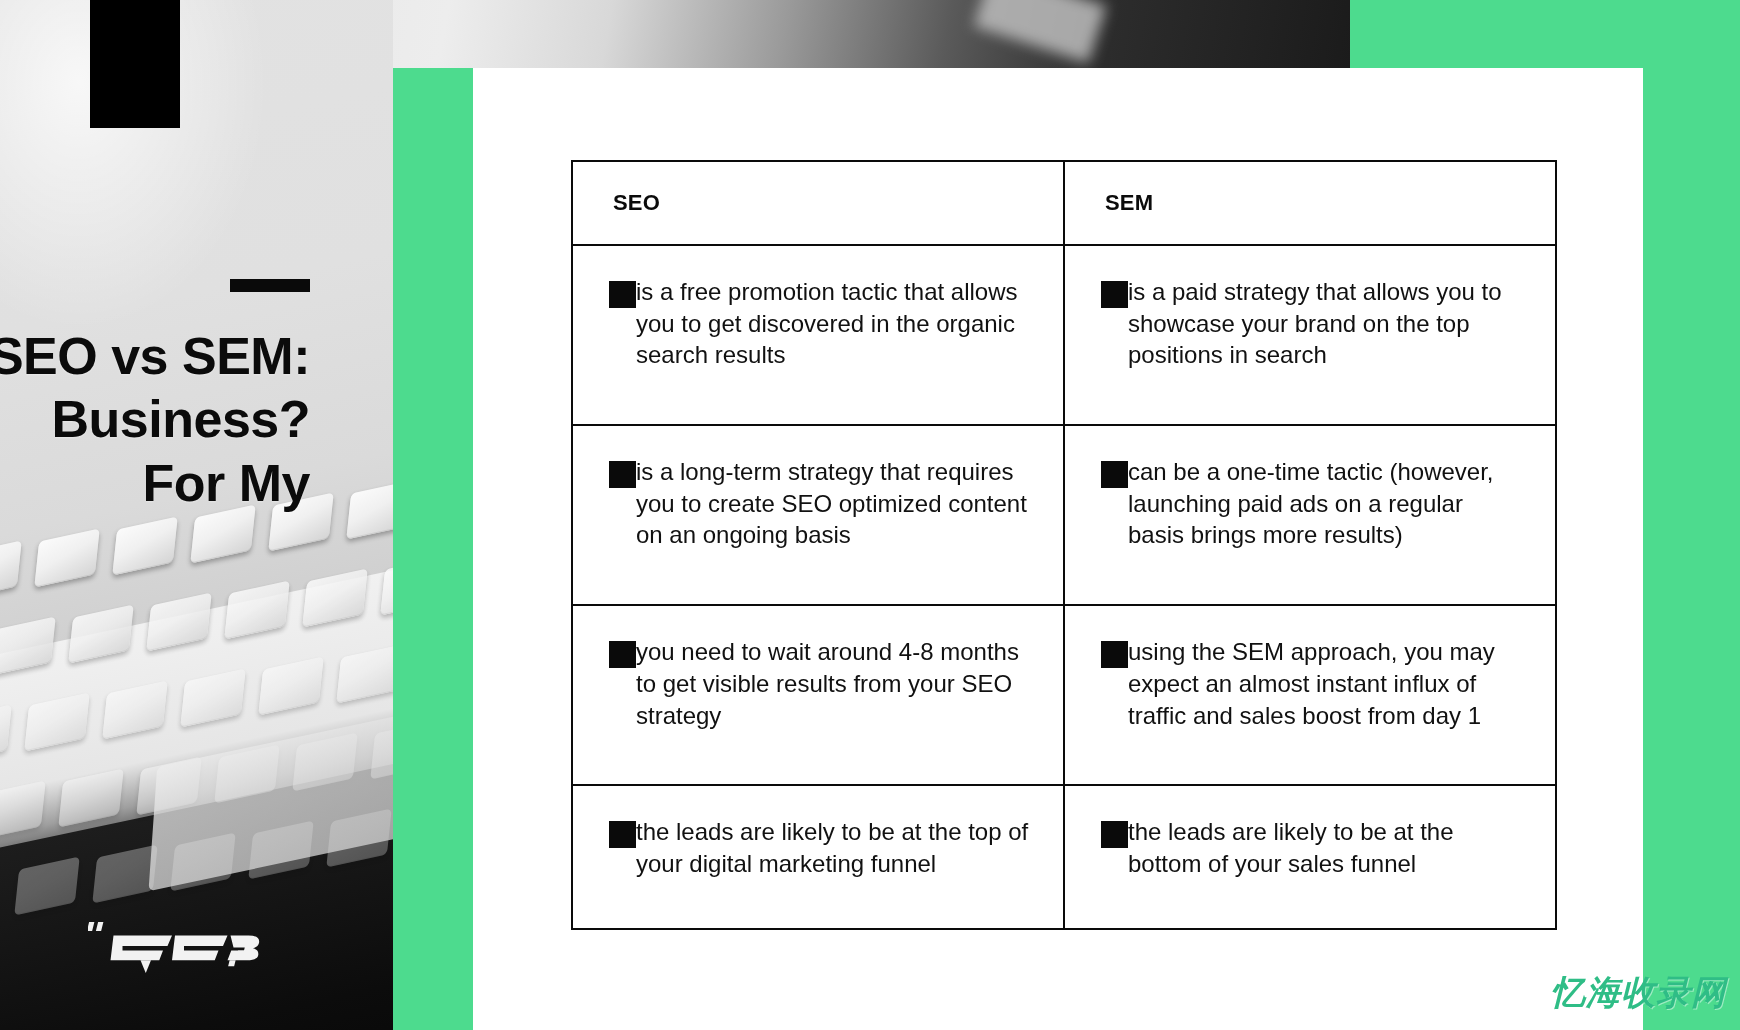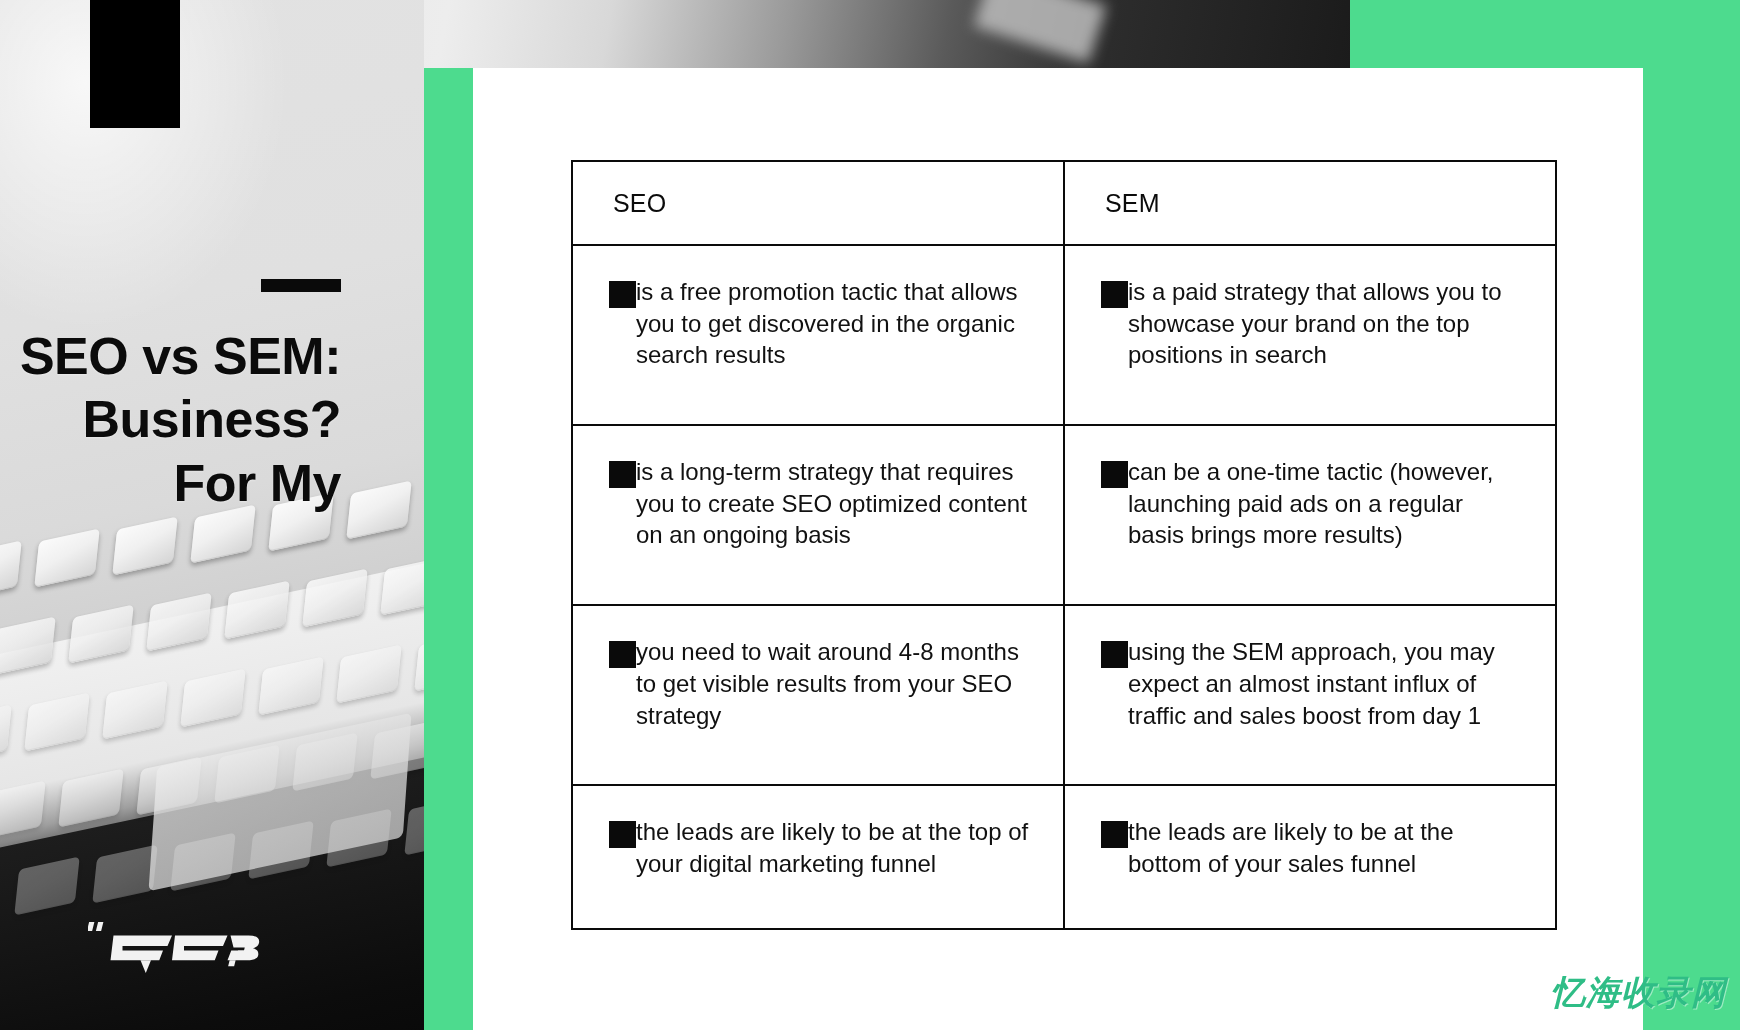--- a/index.html
+++ b/index.html
@@ -58,21 +58,21 @@
     transform: rotate(18deg);
     filter: blur(7px);
     opacity: .85;
   }
 
   
   .hero-panel {
     position: absolute;
     left: 0;
     top: 0;
-    width: 424px;
+    width: 393px;
     height: 1030px;
     background: #dcdcdc;
     overflow: hidden;
   }
   .hero-photo {
     position: absolute;
     inset: 0;
     background:
       radial-gradient(ellipse 80% 40% at 20% 8%, rgba(255,255,255,.75), rgba(255,255,255,0) 60%),
       linear-gradient(168deg,
@@ -188,22 +188,22 @@
   table.cmp td {
     border: 2px solid #0a0a0a;
     vertical-align: top;
     background: #ffffff;
   }
   table.cmp th {
     height: 84px;
     padding: 0 0 0 40px;
     text-align: left;
     vertical-align: middle;
-    font-size: 25px;
-    font-weight: 400;
+    font-size: 22px;
+    font-weight: 700;
     color: #0b0b0b;
     letter-spacing: .2px;
   }
   table.cmp td { padding: 30px 34px 30px 36px; }
 
   .cell-row {
     display: flex;
     align-items: flex-start;
   }
   .bullet {

